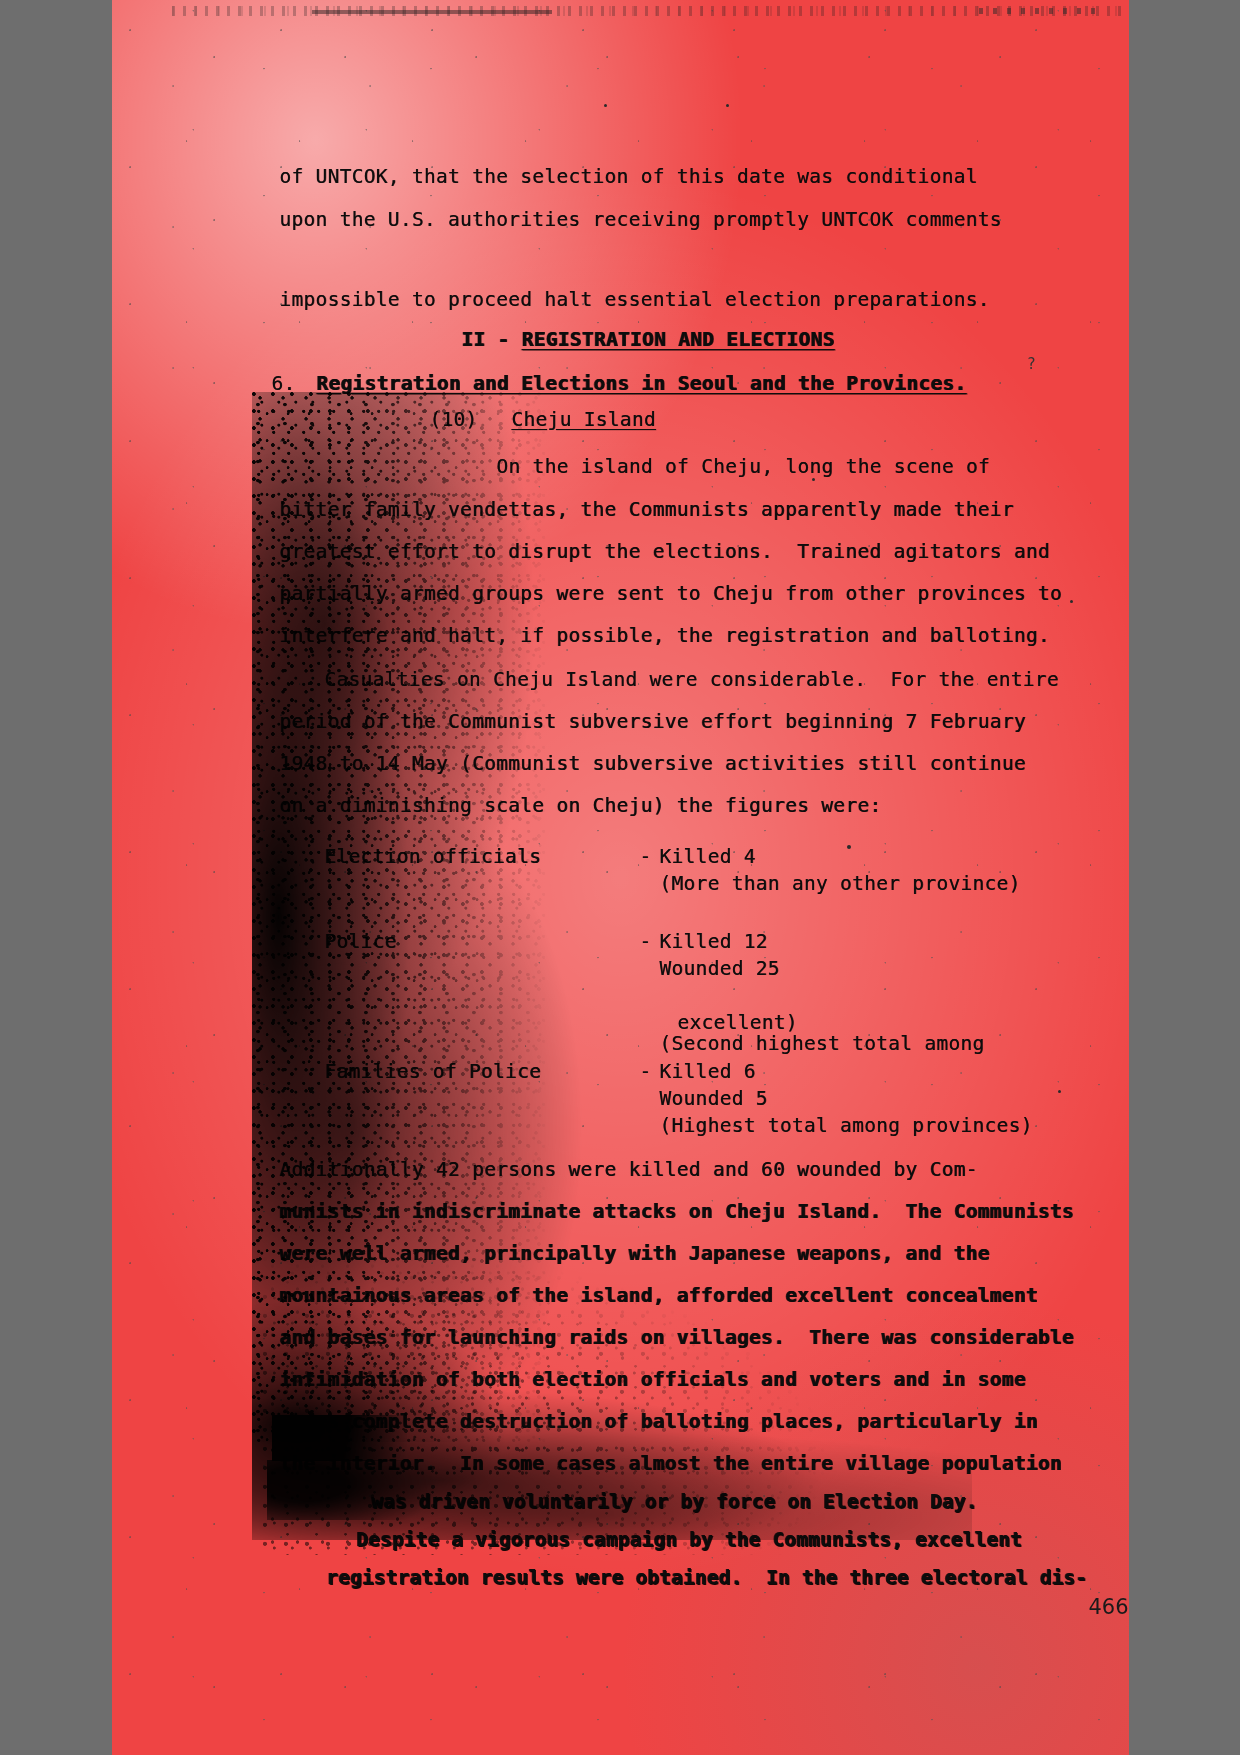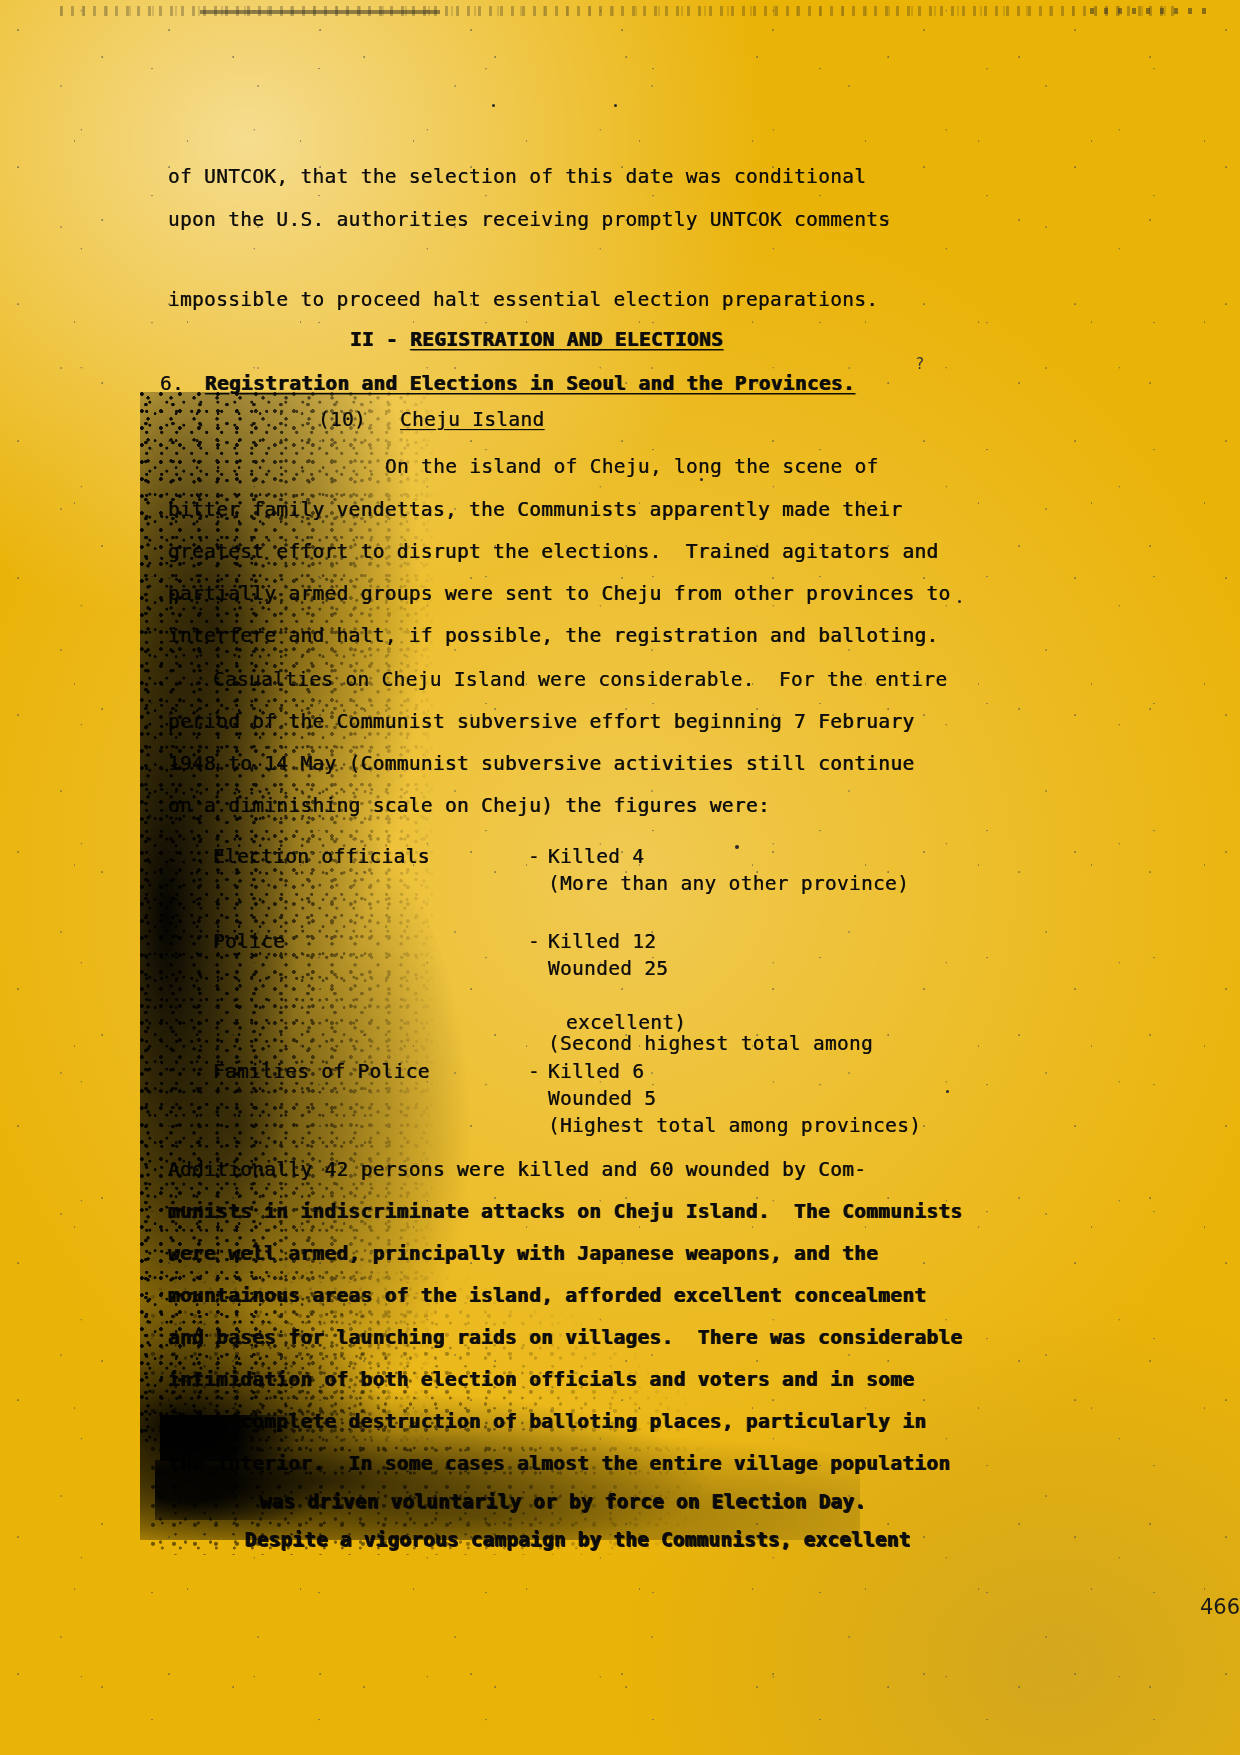--- a/index.html
+++ b/index.html
@@ -3,24 +3,24 @@
 <meta charset="utf-8">
 <title>Declassified Report Page 466 — Cheju Island</title>
 <style>
   html, body {
     margin: 0;
     padding: 0;
     background: #6e6e6e;
   }
   .page {
     position: relative;
-    width: 1240px;
+    width: 1017px;
     height: 1755px;
     margin: 0 auto;
-    background: #eab308;
+    background: #ef4444;
     overflow: hidden;
     font-family: "DejaVu Sans Mono", "Liberation Mono", monospace;
     color: #121212;
   }
 
   
   .paper-grain {
     position: absolute;
     inset: 0;
     background:
@@ -239,20 +239,21 @@
   <div class="typed body-line deg1" style="top:1158px;">Additionally 42 persons were killed and 60 wounded by Com-</div>
   <div class="typed body-line deg2" style="top:1200px;">munists in indiscriminate attacks on Cheju Island.  The Communists</div>
   <div class="typed body-line deg2" style="top:1242px;">were well armed, principally with Japanese weapons, and the</div>
   <div class="typed body-line deg2" style="top:1284px;">mountainous areas of the island, afforded excellent concealment</div>
   <div class="typed body-line deg2" style="top:1326px;">and bases for launching raids on villages.  There was considerable</div>
   <div class="typed body-line deg2" style="top:1368px;">intimidation of both election officials and voters and in some</div>
   <div class="typed body-line deg2" style="top:1410px;">cases complete destruction of balloting places, particularly in</div>
   <div class="typed body-line deg2" style="top:1452px;">the interior.  In some cases almost the entire village population</div>
   <div class="typed deg3" style="left:260px; top:1490px;">was driven voluntarily or by force on Election Day.</div>
   <div class="typed deg3" style="left:245px; top:1528px;">Despite a vigorous campaign by the Communists, excellent</div>
+  <div class="typed deg3" style="left:215px; top:1566px;">registration results were obtained.  In the three electoral dis-</div>
 
   <div class="smudge" id="smudge-main"></div>
   <div class="smudge" id="smudge-mottle"></div>
   <div class="smudge" id="smudge-bottom"></div>
   <div class="smudge" id="smudge-bottom-speckle"></div>
   <div class="smudge" id="smudge-solidblock"></div>
   <div class="smudge" id="smudge-solidblock2"></div>
 
   <div class="stray" style="left:492px; top:104px; width:3px; height:3px;"></div>
   <div class="stray" style="left:614px; top:104px; width:3px; height:3px;"></div>

